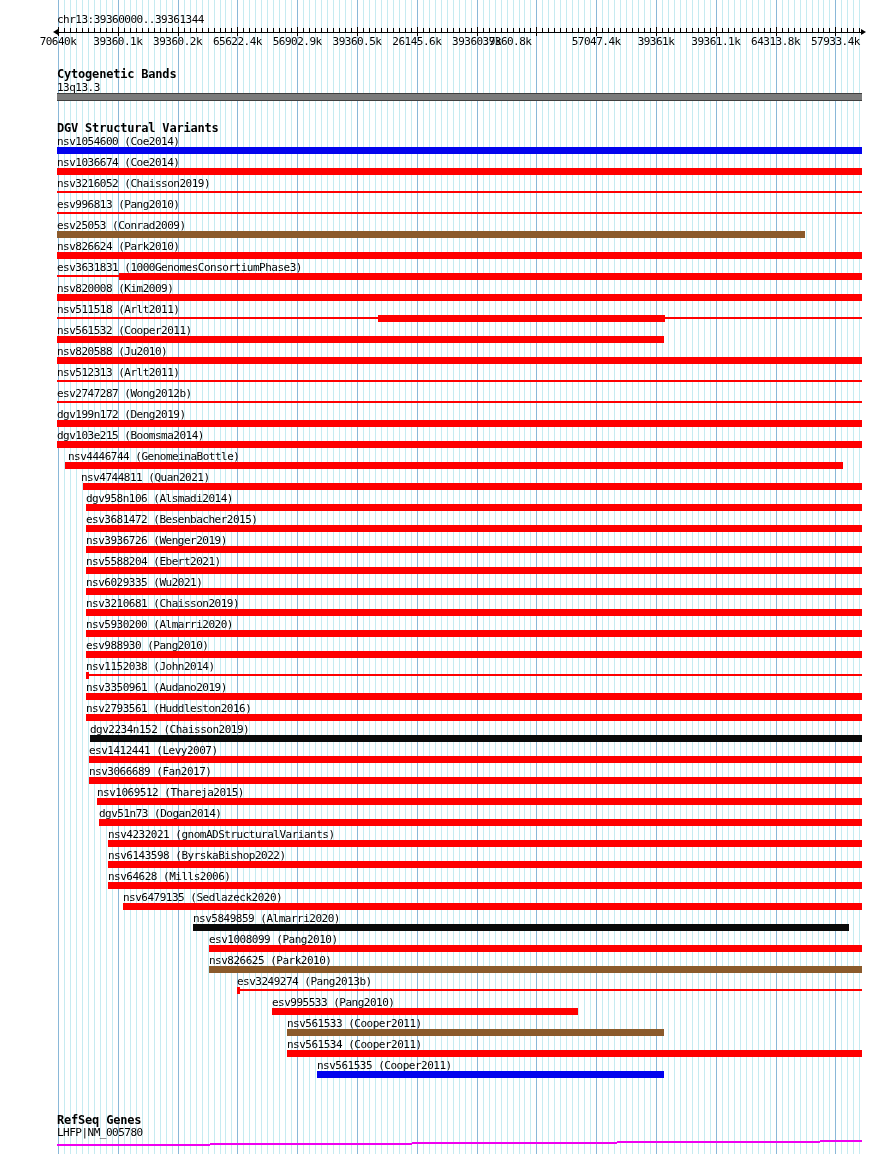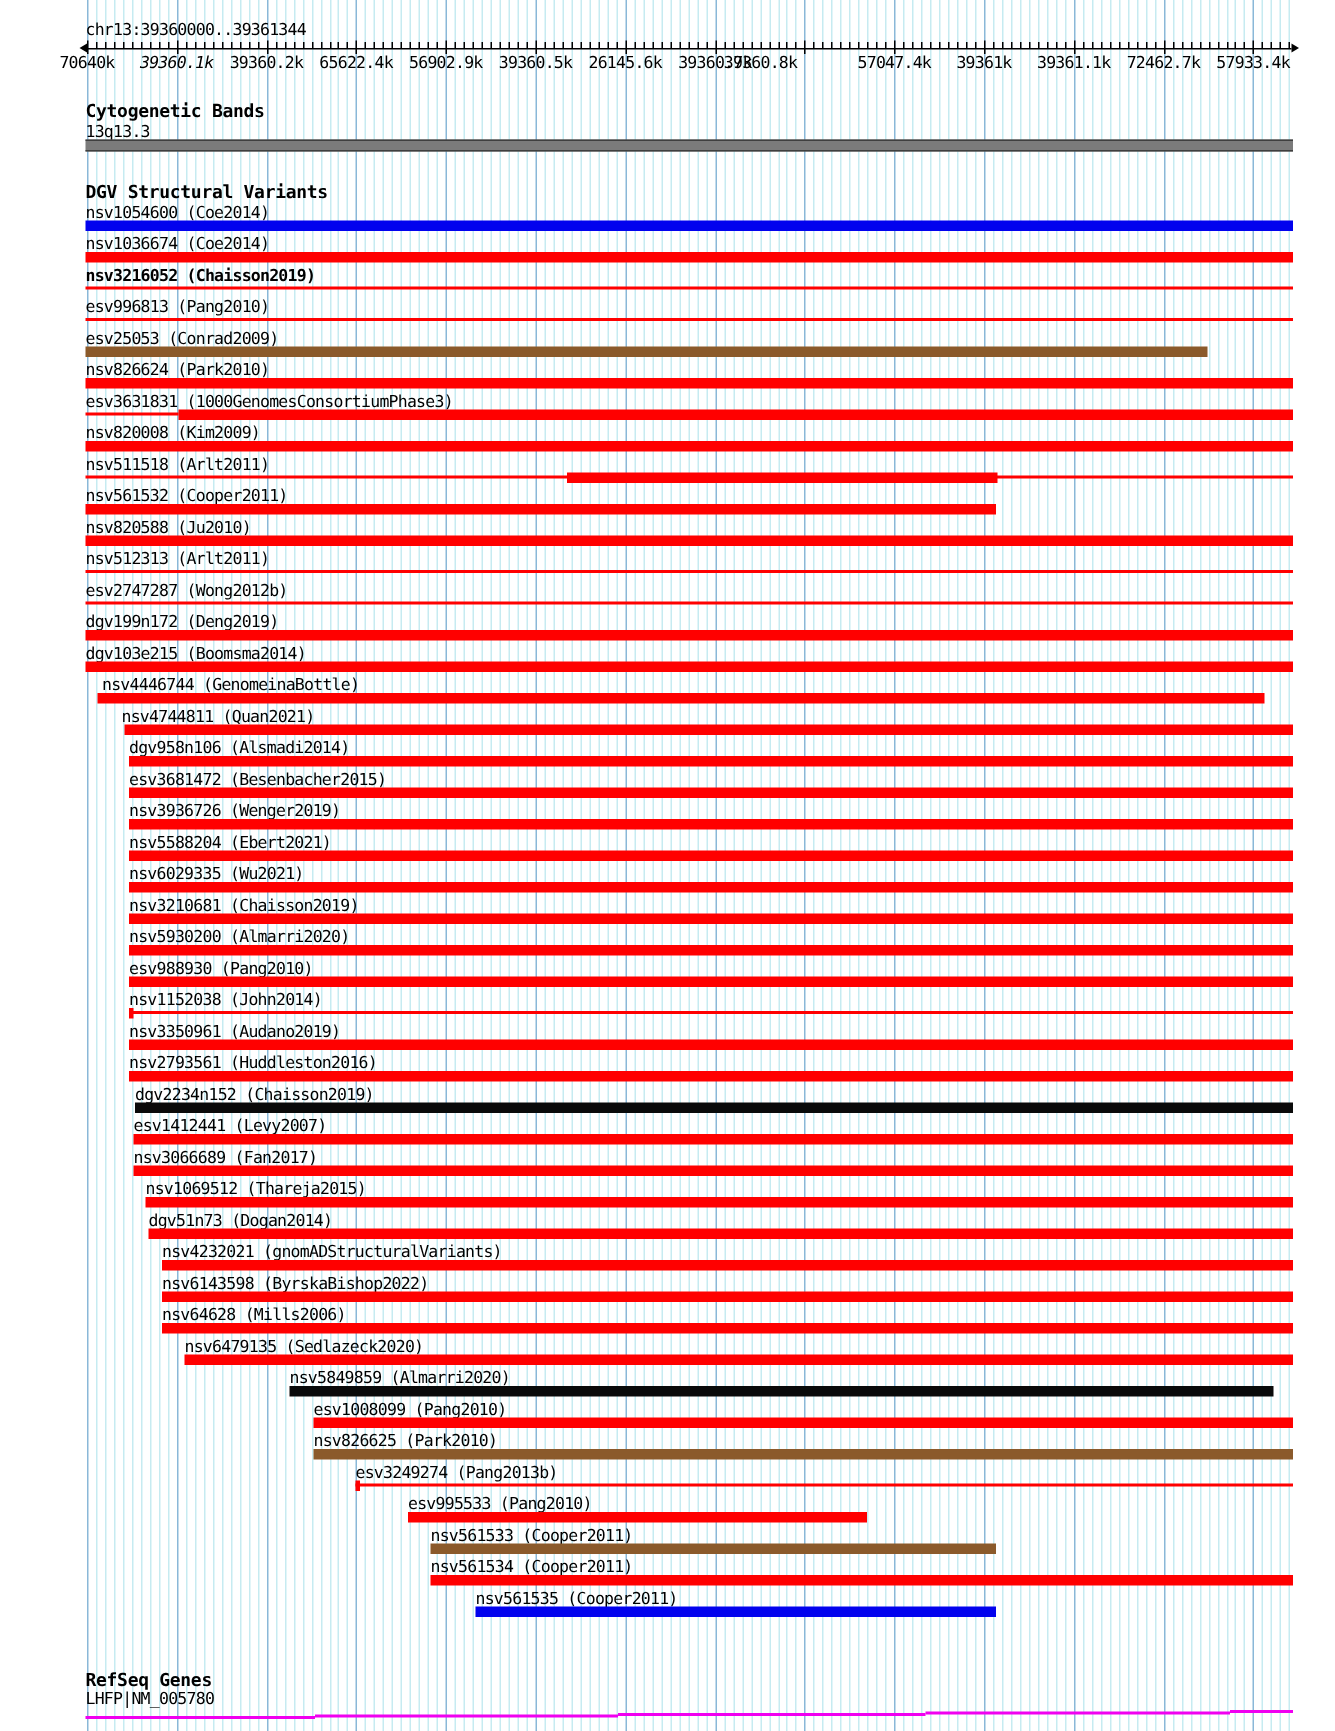--- a/index.html
+++ b/index.html
@@ -301,47 +301,47 @@
       <div class="tick" style="left: 811.5px; top: 28px; height: 4px;"></div>
       <div class="tick" style="left: 817.5px; top: 28px; height: 4px;"></div>
       <div class="tick" style="left: 823.4px; top: 28px; height: 4px;"></div>
       <div class="tick" style="left: 829.4px; top: 28px; height: 4px;"></div>
       <div class="tick" style="left: 835.4px; top: 27px; height: 9px;"></div>
       <div class="tick" style="left: 841.4px; top: 28px; height: 4px;"></div>
       <div class="tick" style="left: 847.4px; top: 28px; height: 4px;"></div>
       <div class="tick" style="left: 853.3px; top: 28px; height: 4px;"></div>
       <div class="tick" style="left: 859.3px; top: 28px; height: 4px;"></div>
       <div class="ticklabel" style="left: 58px; top: 36px;">70640k</div>
-      <div class="ticklabel" style="left: 117.8px; top: 36px; font-style: italic;">39360.1k</div>
+      <div class="ticklabel" style="left: 117.8px; top: 36px;">39360.1k</div>
       <div class="ticklabel" style="left: 177.6px; top: 36px;">39360.2k</div>
       <div class="ticklabel" style="left: 237.4px; top: 36px;">65622.4k</div>
       <div class="ticklabel" style="left: 297.2px; top: 36px;">56902.9k</div>
       <div class="ticklabel" style="left: 357px; top: 36px;">39360.5k</div>
       <div class="ticklabel" style="left: 416.8px; top: 36px;">26145.6k</div>
       <div class="ticklabel" style="left: 476.6px; top: 36px;">39360.7k</div>
       <div class="ticklabel" style="left: 507px; top: 36px;">39360.8k</div>
       <div class="ticklabel" style="left: 596.2px; top: 36px;">57047.4k</div>
       <div class="ticklabel" style="left: 656px; top: 36px;">39361k</div>
       <div class="ticklabel" style="left: 715.8px; top: 36px;">39361.1k</div>
-      <div class="ticklabel" style="left: 775.6px; top: 36px;">72462.7k</div>
+      <div class="ticklabel" style="left: 775.6px; top: 36px;">64313.8k</div>
       <div class="ticklabel" style="left: 835.4px; top: 36px;">57933.4k</div>
     </div>
 
   <div class="abs title" style="left:57px;top:68px;">Cytogenetic Bands</div>
   <div class="abs lbl" style="left:57px;top:82px;">13q13.3</div>
   <div class="band" id="cytoband" style="left: 57px; top: 93px; width: 805px; height: 6px; background: rgb(123, 123, 123);"></div>
 
   <div class="abs title" style="left:57px;top:122px;">DGV Structural Variants</div>
 
   <div id="variants">
       <div class="vlabel" style="left: 57px; top: 136px;">nsv1054600 (Coe2014)</div>
       <div class="vbar" style="left: 57px; top: 147px; width: 805px; height: 7px; background: rgb(2, 2, 238);"></div>
       <div class="vlabel" style="left: 57px; top: 157px;">nsv1036674 (Coe2014)</div>
       <div class="vbar" style="left: 57px; top: 168px; width: 805px; height: 7px; background: rgb(255, 0, 0);"></div>
-      <div class="vlabel" style="left: 57px; top: 178px; font-weight: bold;">nsv3216052 (Chaisson2019)</div>
+      <div class="vlabel" style="left: 57px; top: 178px;">nsv3216052 (Chaisson2019)</div>
       <div class="vbar" style="left: 57px; top: 191px; width: 805px; height: 2px; background: rgb(255, 0, 0);"></div>
       <div class="vlabel" style="left: 57px; top: 199px;">esv996813 (Pang2010)</div>
       <div class="vbar" style="left: 57px; top: 212px; width: 805px; height: 2px; background: rgb(255, 0, 0);"></div>
       <div class="vlabel" style="left: 57px; top: 220px;">esv25053 (Conrad2009)</div>
       <div class="vbar" style="left: 57px; top: 231px; width: 748px; height: 7px; background: rgb(139, 90, 43);"></div>
       <div class="vlabel" style="left: 57px; top: 241px;">nsv826624 (Park2010)</div>
       <div class="vbar" style="left: 57px; top: 252px; width: 805px; height: 7px; background: rgb(255, 0, 0);"></div>
       <div class="vlabel" style="left: 57px; top: 262px;">esv3631831 (1000GenomesConsortiumPhase3)</div>
       <div class="vbar" style="left: 57px; top: 275px; width: 62px; height: 2px; background: rgb(255, 0, 0);"></div>
       <div class="vbar" style="left: 119px; top: 273px; width: 743px; height: 7px; background: rgb(255, 0, 0);"></div>

